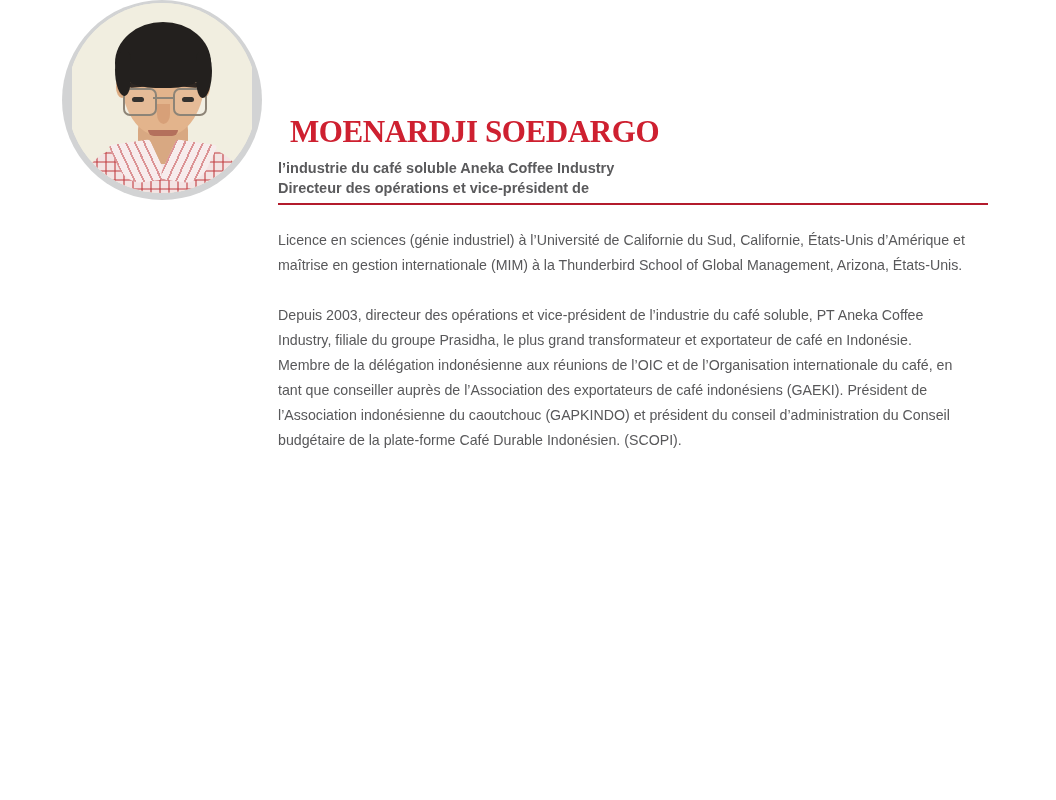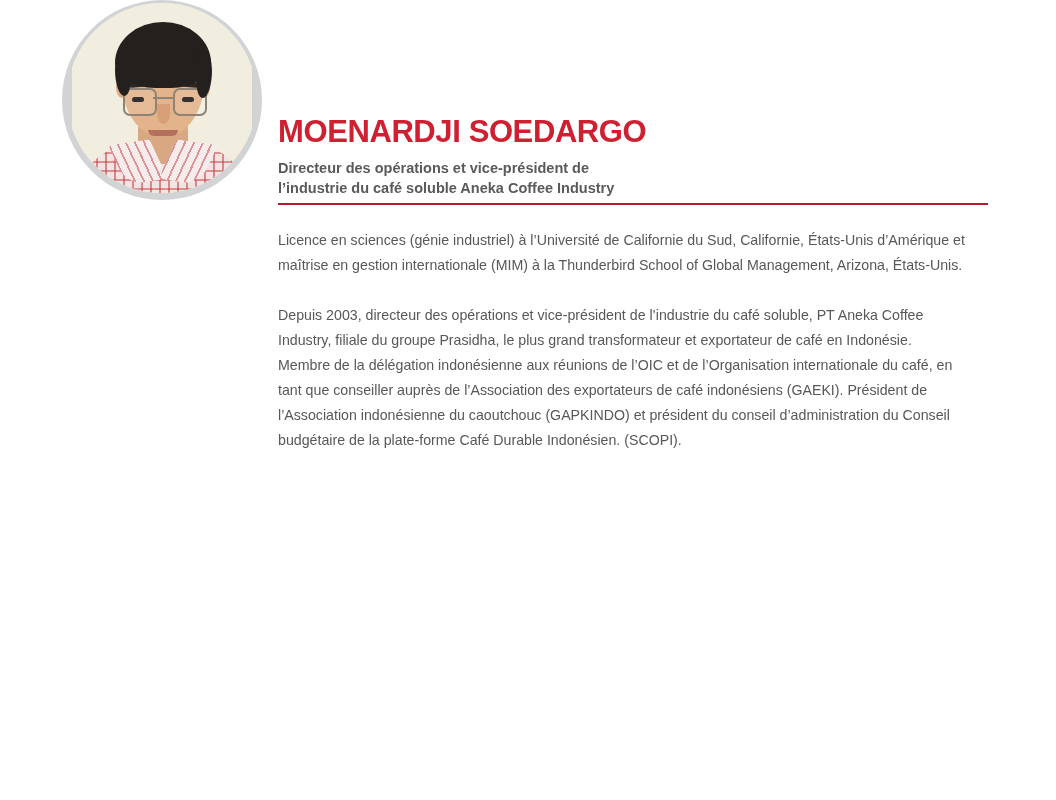--- a/index.html
+++ b/index.html
@@ -195,24 +195,24 @@
 
   
   .content {
     position: absolute;
     left: 278px;
     top: 0;
     width: 712px;
   }
   .name-heading {
     position: absolute;
-    left: 0;
+    left: 12px;
     top: 115px;
     margin: 0;
-    font-family: Liberation Sans, sans-serif;
+    font-family: Liberation Serif, serif;
     font-size: 31px;
     line-height: 34px;
     font-weight: 800;
     letter-spacing: -0.4px;
     color: #ce2030;
     white-space: nowrap;
   }
   .subtitle {
     position: absolute;
     left: 0;
@@ -279,22 +279,22 @@
         <div class="ph-hair-side-r"></div>
       </div>
     </div>
   </div>
 
   <div class="content">
 
     <h1 class="name-heading">MOENARDJI SOEDARGO</h1>
 
     <div class="subtitle">
+      <span class="sub-line">l’industrie du café soluble Aneka Coffee Industry</span>
       <span class="sub-line">Directeur des opérations et vice-président de</span>
-      <span class="sub-line">l’industrie du café soluble Aneka Coffee Industry</span>
     </div>
 
     <div class="divider"></div>
 
     <div class="body-text">
       <p class="para">Licence en sciences (génie industriel) à l’Université de Californie du Sud, Californie, États-Unis d’Amérique et maîtrise en gestion internationale (MIM) à la Thunderbird School of Global Management, Arizona, États-Unis.</p>
       <p class="para">Depuis 2003, directeur des opérations et vice-président de l’industrie du café soluble, PT Aneka Coffee Industry, filiale du groupe Prasidha, le plus grand transformateur et exportateur de café en Indonésie. Membre de la délégation indonésienne aux réunions de l’OIC et de l’Organisation internationale du café, en tant que conseiller auprès de l’Association des exportateurs de café indonésiens (GAEKI). Président de l’Association indonésienne du caoutchouc (GAPKINDO) et président du conseil d’administration du Conseil budgétaire de la plate-forme Café Durable Indonésien. (SCOPI).</p>
     </div>
 
   </div>

